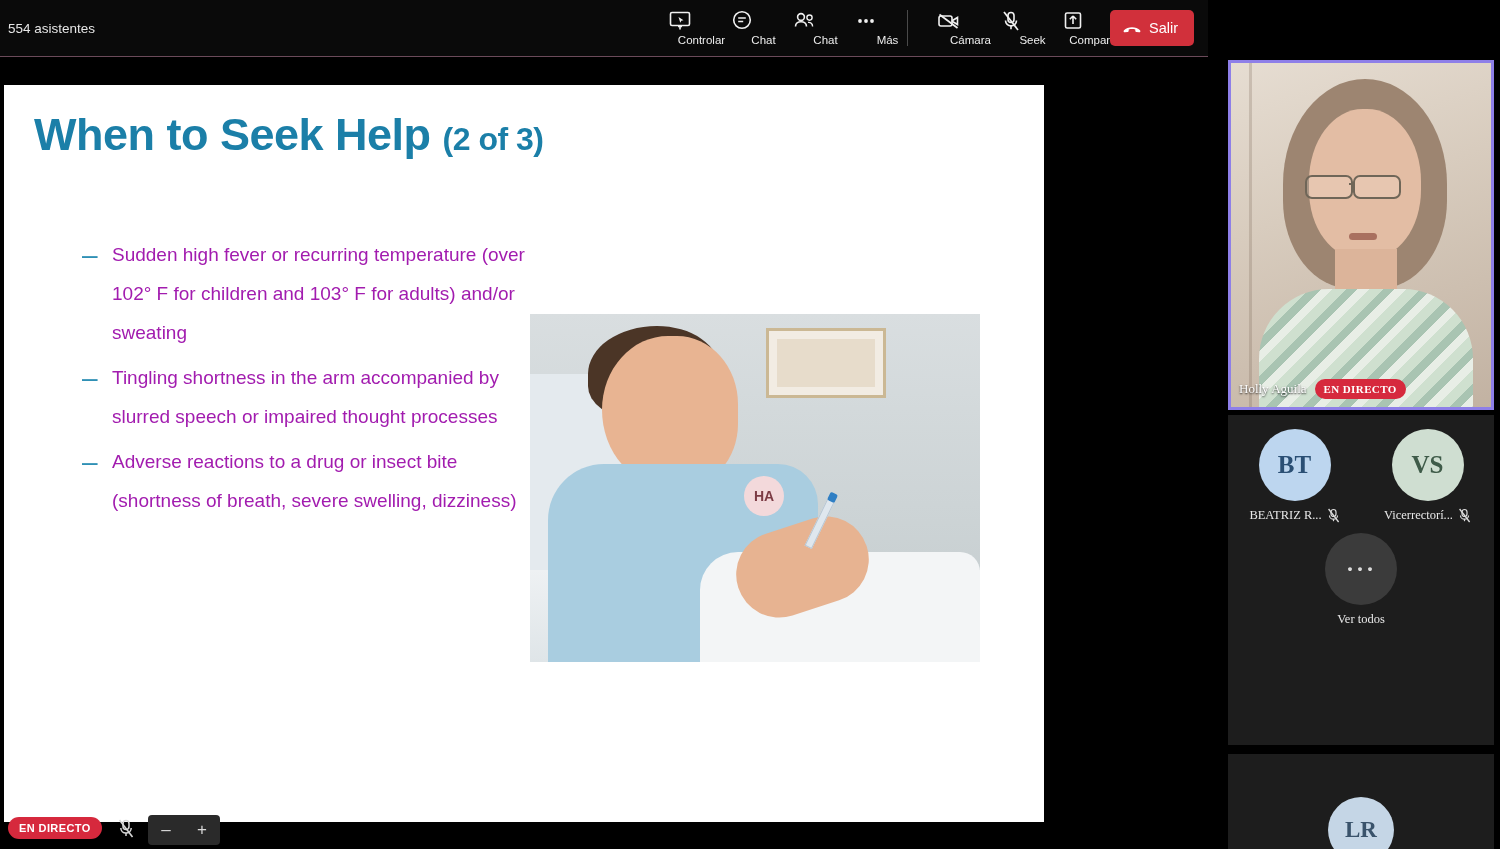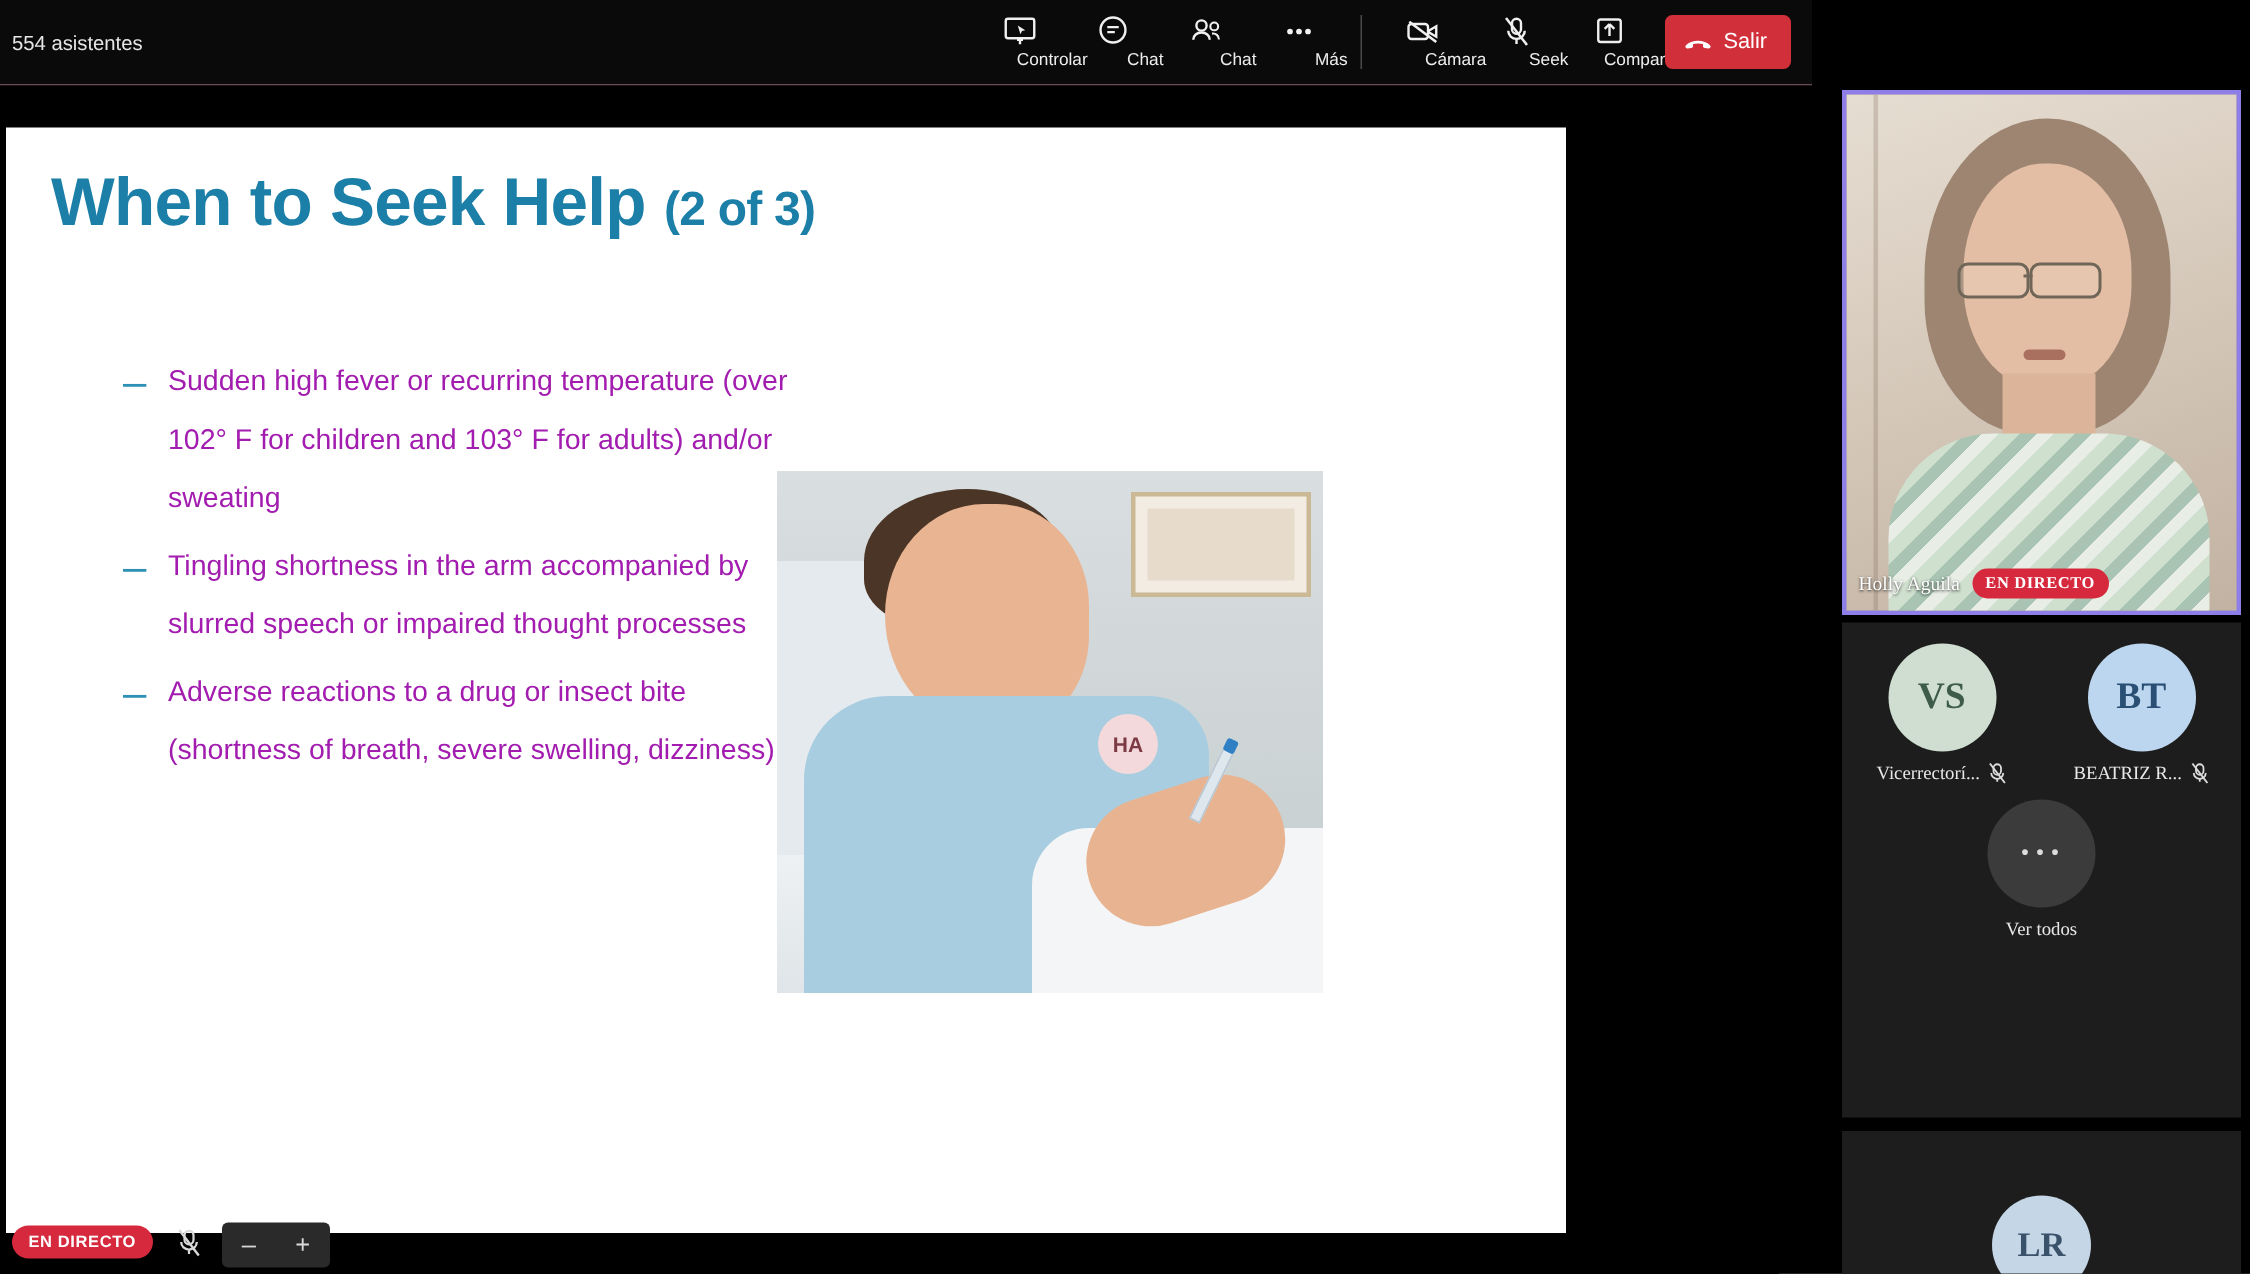--- a/index.html
+++ b/index.html
@@ -136,23 +136,23 @@
     width: 30px;
     flex: none;
   }
   .bullet .txt {
     color: #a21caf;
     font-size: 19px;
     line-height: 39px;
   }
   .slide-photo {
     position: absolute;
-    left: 514px;
+    left: 526px;
     top: 229px;
-    width: 364px;
+    width: 450px;
     height: 348px;
     overflow: hidden;
     background: #5eead4;
   }
   .photo-wall {
     position: absolute; inset: 0;
     background: linear-gradient(180deg,#d9dee0 0%,#cdd4d6 55%,#c3cbcd 100%);
   }
   .photo-frame {
     position: absolute;
@@ -629,55 +629,55 @@
       <div class="sp-shirt"></div>
       <div class="sp-label">
         <span class="sp-name">Holly Aguila</span>
         <span class="sp-live">EN DIRECTO</span>
       </div>
     </div>
 
     <div class="thumbs">
 
       <div class="thumb-row">
+
+        <div class="thumb">
+          <div class="avatar bt">
+            <span>BT</span>
+          </div>
+          <div class="thumb-caption">
+            <span>BEATRIZ R...</span>
+            <span class="mic">
+              <svg width="13" height="15" viewBox="0 0 13 15">
+                  <rect x="4" y="1.5" width="5" height="7" rx="2.5" fill="none" stroke="#dcdcdc" stroke-width="1.2"></rect>
+                  <path d="M2.5 7.4c0 2.2 1.8 3.8 4 3.8s4-1.6 4-3.8" fill="none" stroke="#dcdcdc" stroke-width="1.2"></path>
+                  <path d="M6.5 11.2v2" stroke="#dcdcdc" stroke-width="1.2"></path>
+                  <path d="M1.6 1l10 13" stroke="#dcdcdc" stroke-width="1.3"></path>
+                </svg>
+            </span>
+          </div>
+        </div>
 
         <div class="thumb">
           <div class="avatar vs">
             <span>VS</span>
           </div>
           <div class="thumb-caption">
             <span>Vicerrectorí...</span>
             <span class="mic">
               <svg width="13" height="15" viewBox="0 0 13 15">
                   <rect x="4" y="1.5" width="5" height="7" rx="2.5" fill="none" stroke="#dcdcdc" stroke-width="1.2"></rect>
                   <path d="M2.5 7.4c0 2.2 1.8 3.8 4 3.8s4-1.6 4-3.8" fill="none" stroke="#dcdcdc" stroke-width="1.2"></path>
                   <path d="M6.5 11.2v2" stroke="#dcdcdc" stroke-width="1.2"></path>
                   <path d="M1.6 1l10 13" stroke="#dcdcdc" stroke-width="1.3"></path>
                 </svg>
             </span>
           </div>
         </div>
 
-        <div class="thumb">
-          <div class="avatar bt">
-            <span>BT</span>
-          </div>
-          <div class="thumb-caption">
-            <span>BEATRIZ R...</span>
-            <span class="mic">
-              <svg width="13" height="15" viewBox="0 0 13 15">
-                  <rect x="4" y="1.5" width="5" height="7" rx="2.5" fill="none" stroke="#dcdcdc" stroke-width="1.2"></rect>
-                  <path d="M2.5 7.4c0 2.2 1.8 3.8 4 3.8s4-1.6 4-3.8" fill="none" stroke="#dcdcdc" stroke-width="1.2"></path>
-                  <path d="M6.5 11.2v2" stroke="#dcdcdc" stroke-width="1.2"></path>
-                  <path d="M1.6 1l10 13" stroke="#dcdcdc" stroke-width="1.3"></path>
-                </svg>
-            </span>
-          </div>
-        </div>
-
       </div>
 
       <div class="thumb-row">
 
 
         <div class="thumb">
           <div class="avatar more">···</div>
           <div class="thumb-caption">
             <span>Ver todos</span>
           </div>

